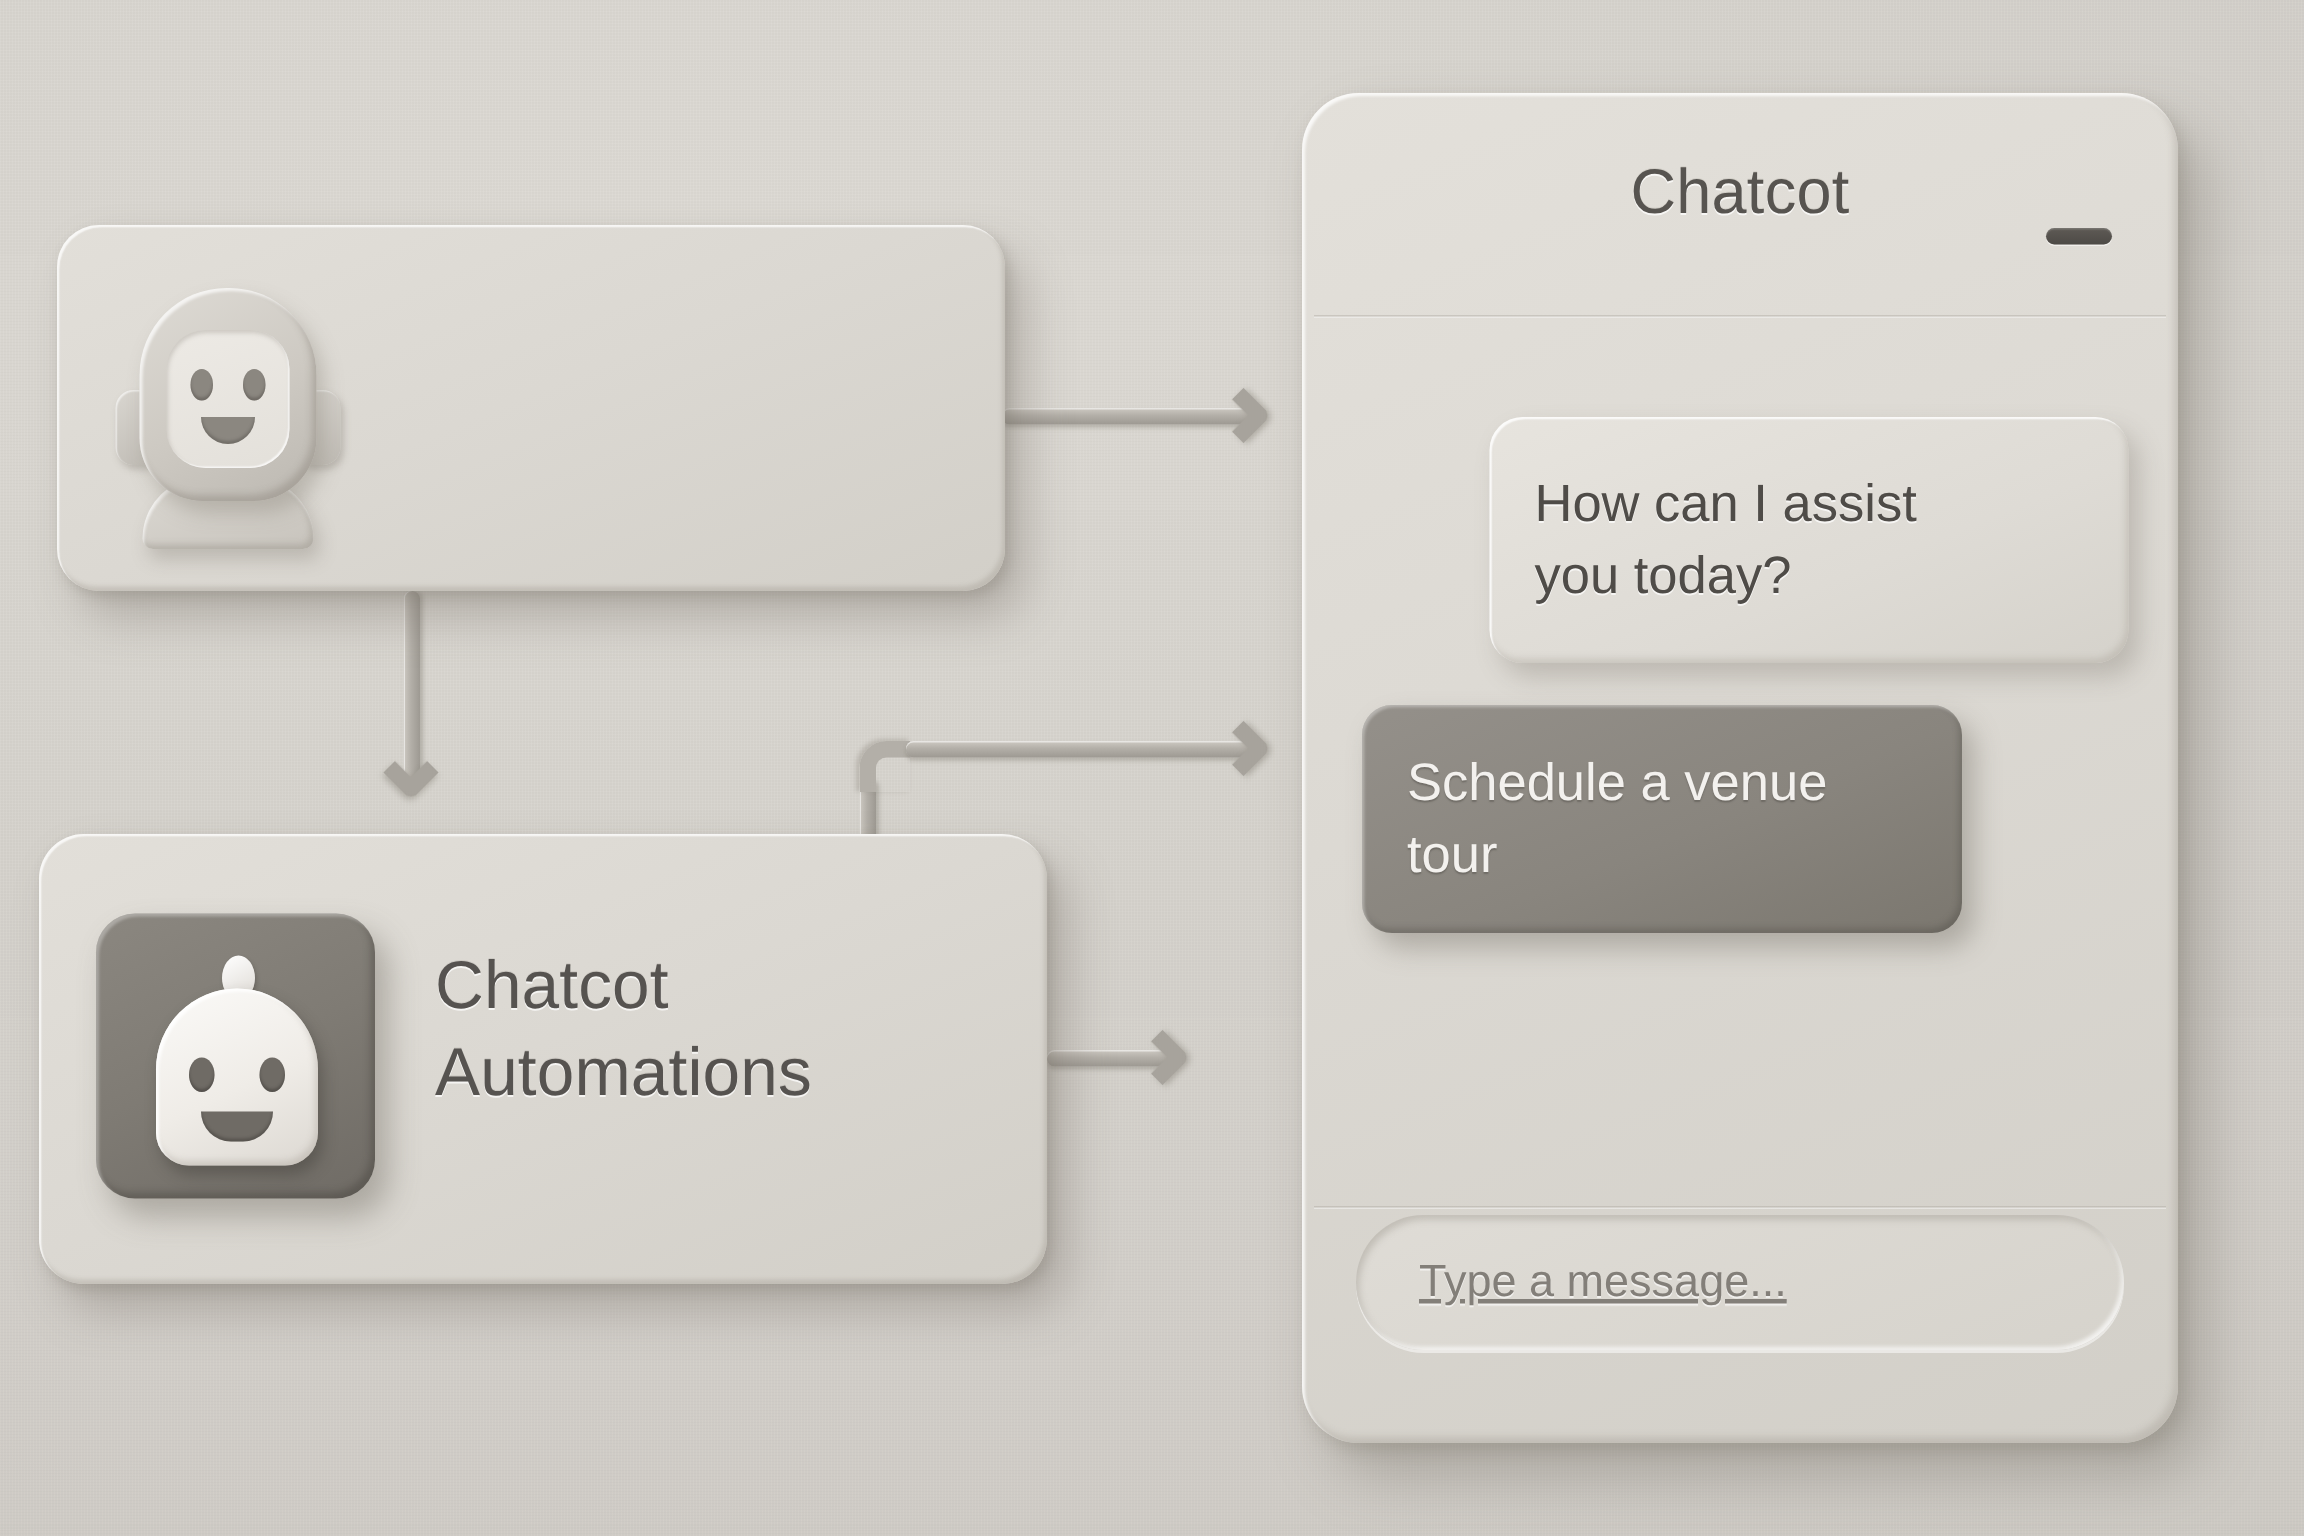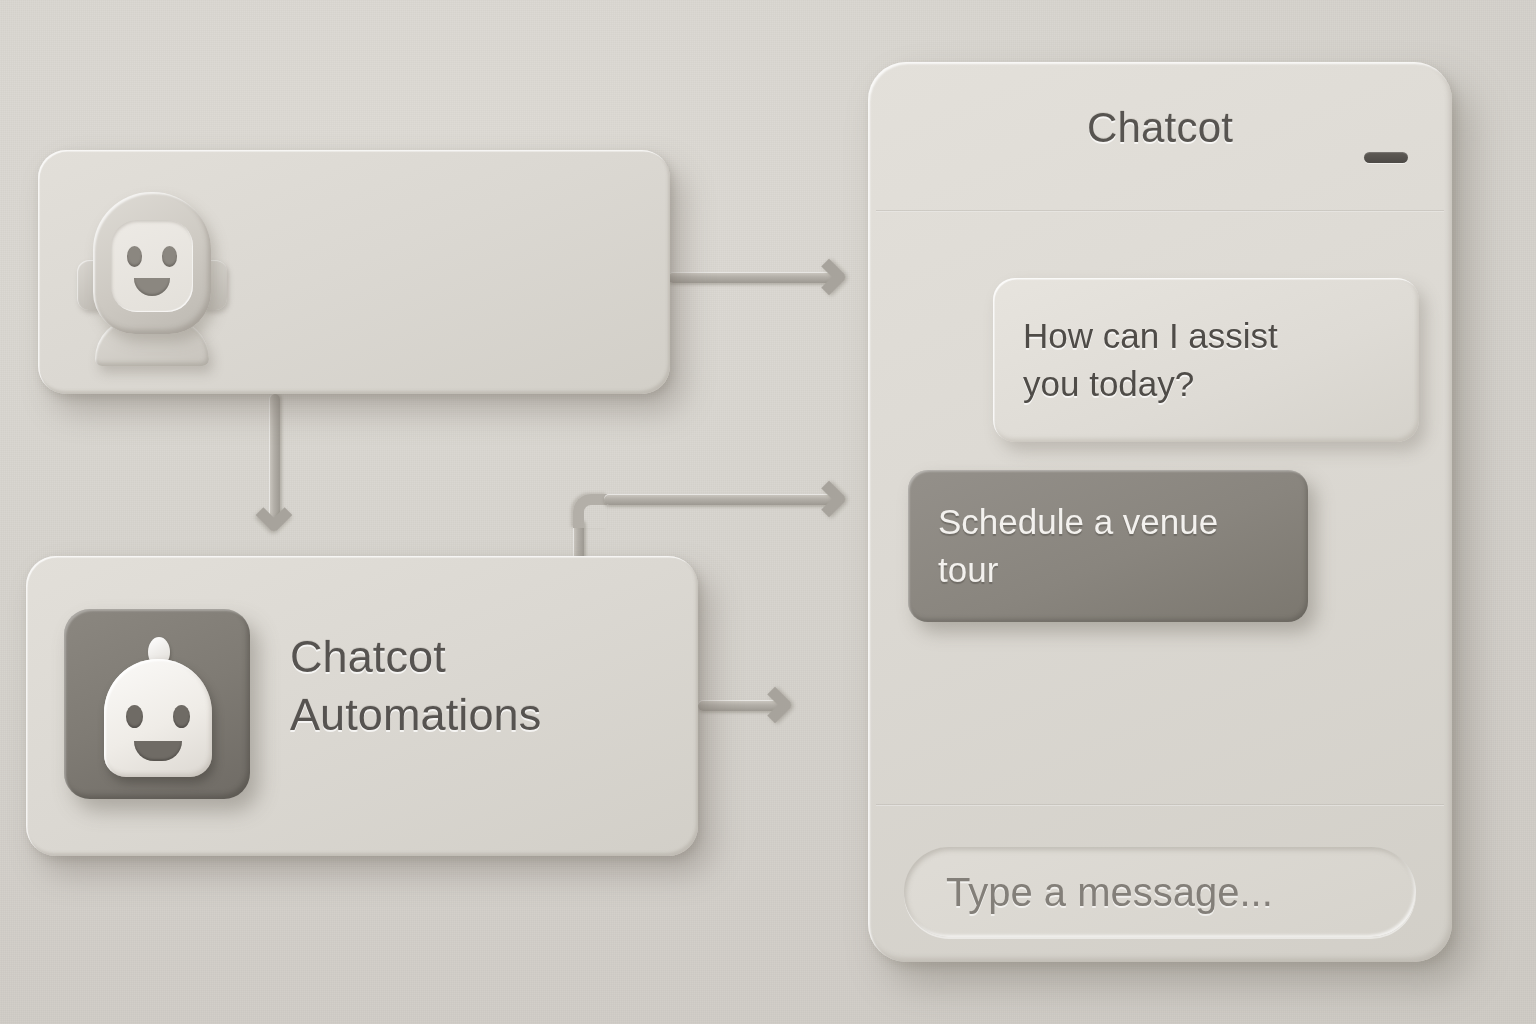--- a/index.html
+++ b/index.html
@@ -299,34 +299,35 @@
     border-radius: 20px;
     box-shadow:
       8px 10px 18px rgba(110,104,95,.40),
       inset 1.5px 1.5px 2px rgba(255,255,255,.35),
       inset -2px -3px 4px rgba(75,71,66,.35);
     text-shadow: 0 1.5px 1px rgba(60,57,52,.35);
   }
 
   #chat-input {
     position: absolute;
-    left: 36px; top: 785px;
+    left: 36px; top: 748px;
     width: 512px; height: 90px;
     display: flex;
     align-items: center;
     padding-left: 42px;
     border-radius: 46px;
     color: #837f79;
-    font-size: 40px;
+    font-size: 30px;
     background: linear-gradient(158deg, #dfdcd6, #d6d3cc);
     box-shadow:
       inset 2px 3px 5px rgba(150,144,134,.40),
       inset -2px -2px 3px rgba(255,255,255,.75),
       0 2px 0 rgba(255,255,255,.5);
     text-shadow: 0 1.5px 0 rgba(255,255,255,.6);
+    text-decoration: underline;
   }
 </style>
 </head>
 <body>
 
 <div id="stage">
   <div id="grain"></div>
 
   <div class="conn">
     <div class="conn-line" style="left:668px; top:272px; width:172px; height:11px; border-radius:5px;"></div>

